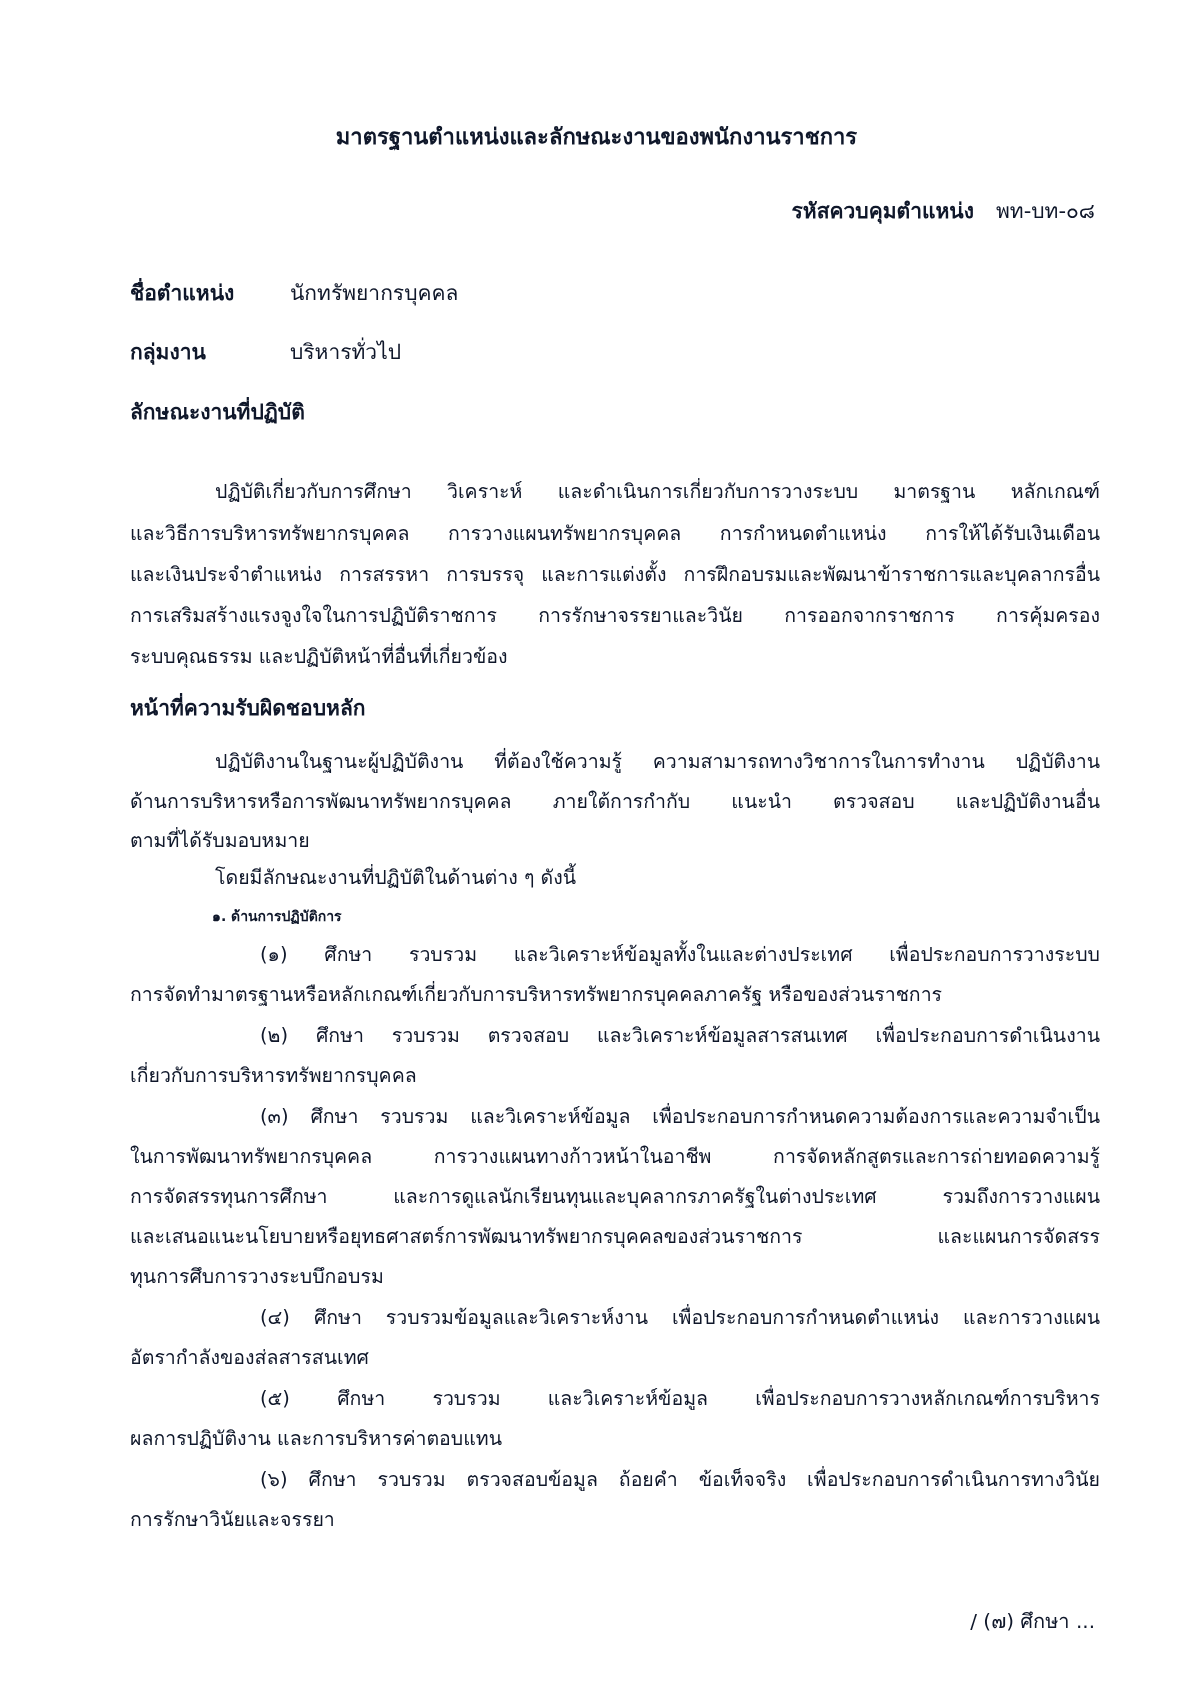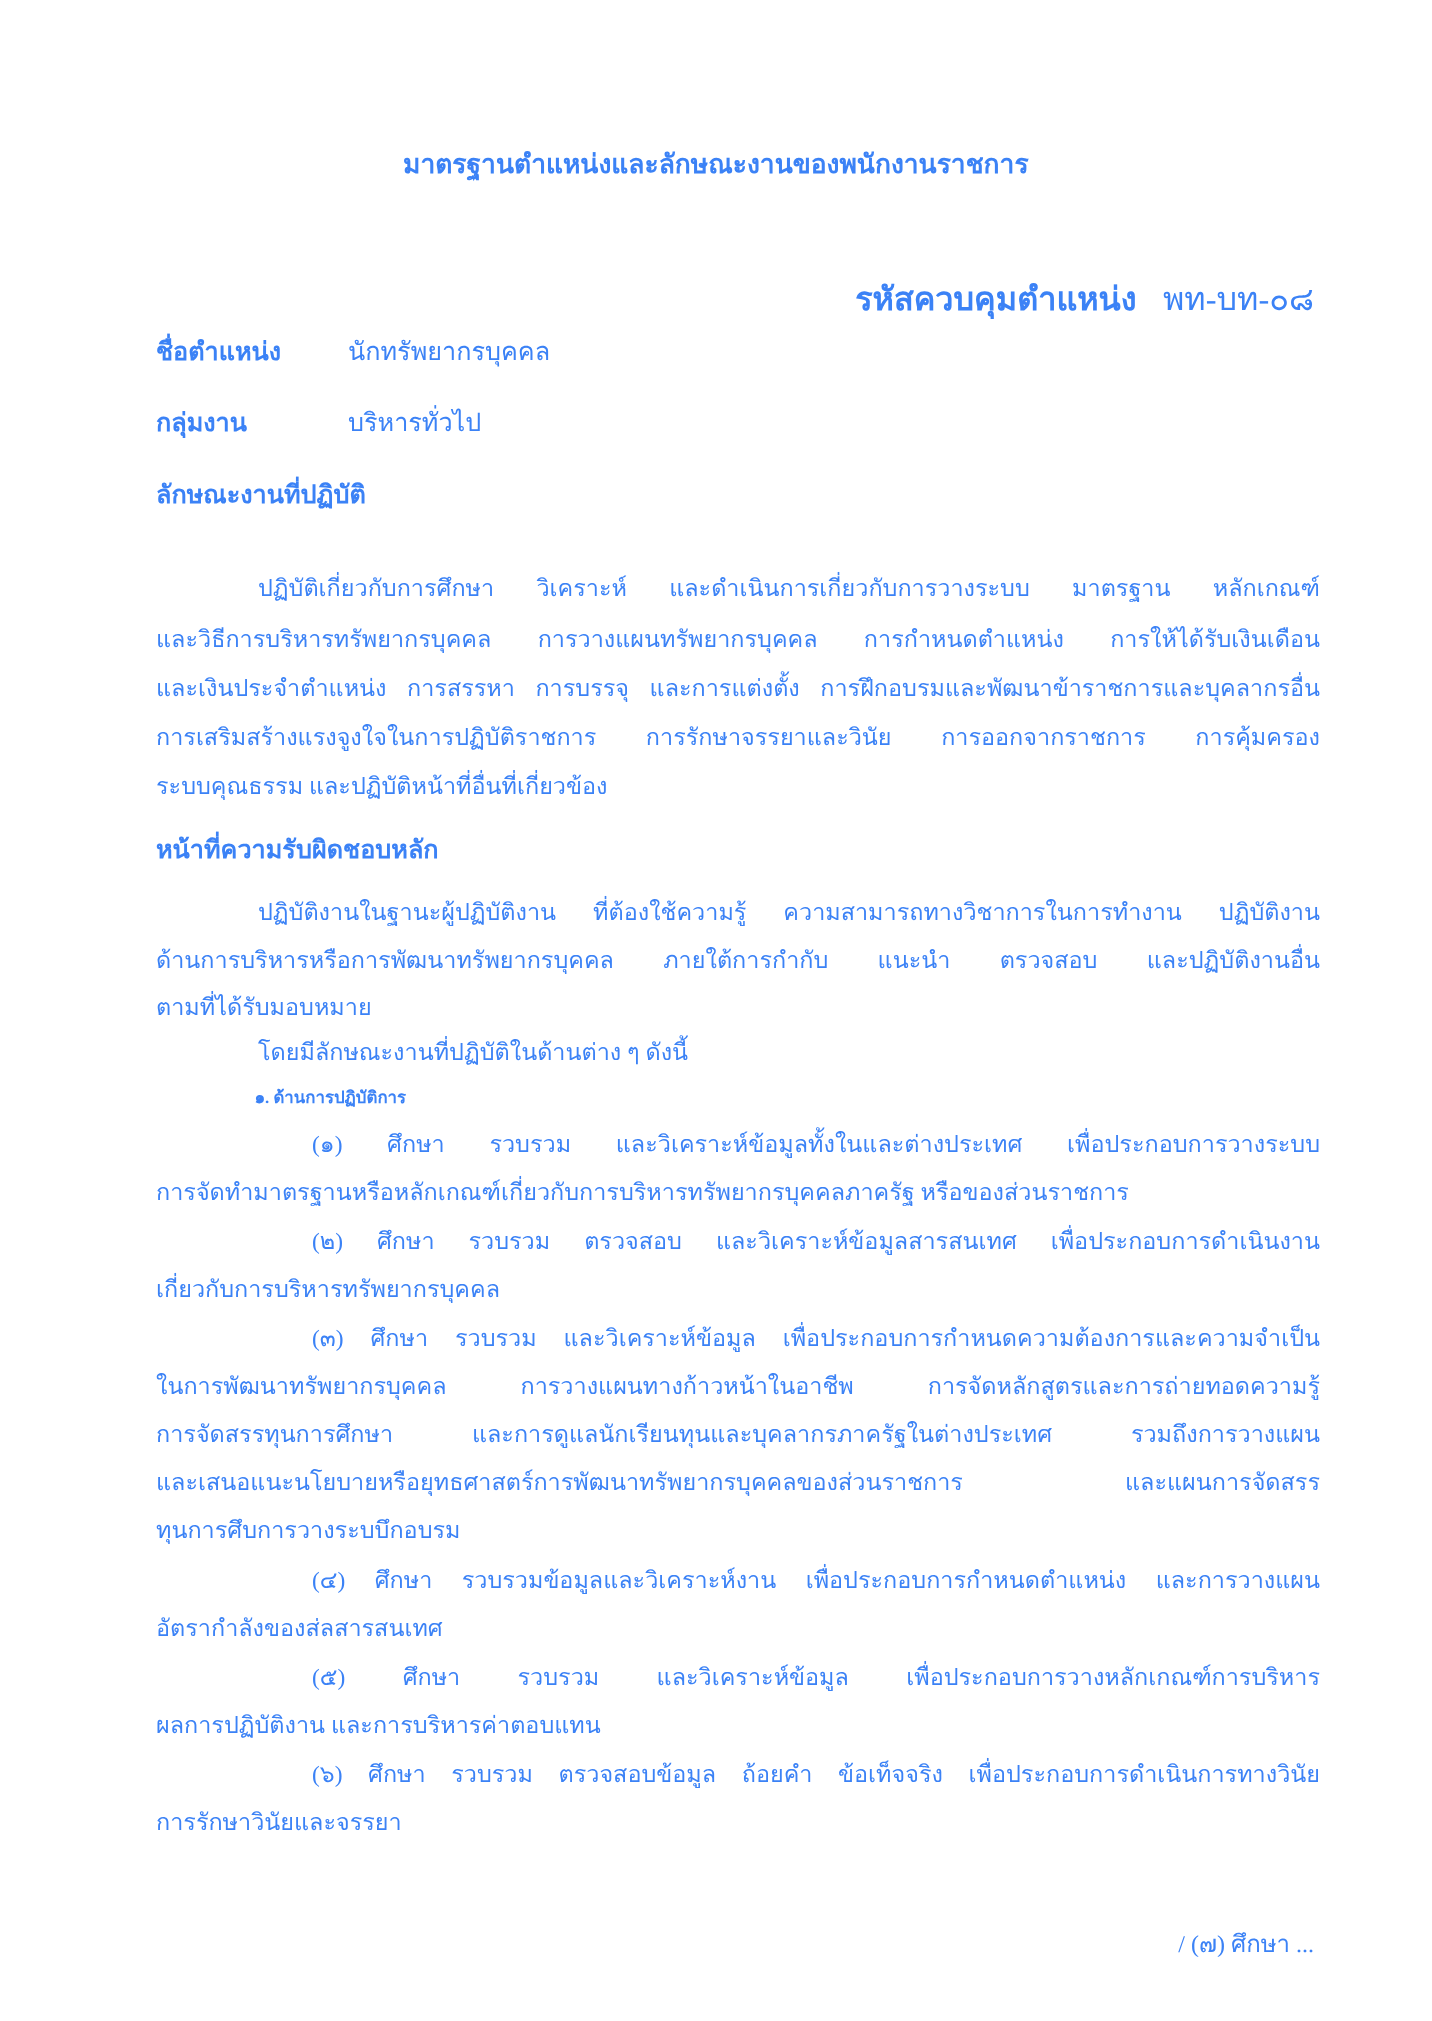--- a/index.html
+++ b/index.html
@@ -19,34 +19,32 @@
       position: absolute;
       left: 0; top: 0;
       width: 1193px;
       height: 1684px;
     }
     .abs {
       position: absolute;
       white-space: nowrap;
       font-size: 21px;
       line-height: 30px;
-      color: #3b82f6;
-      font-family: Liberation Serif, serif;
+      color: #0f172a;
     }
     .title {
       left: 0; width: 1193px; text-align: center;
       top: 122px;
       font-size: 22px;
       font-weight: bold;
     }
     .code-row {
       right: 98px;
       top: 196px;
-      font-size: 27px;
-      margin-top: 38px;
+      font-size: 21px;
     }
     .code-row .code-label { font-weight: bold; margin-right: 22px; }
     .field-label { left: 130px; font-weight: bold; font-size: 21px; }
     .field-value { left: 290px; font-size: 21px; }
     .section-heading { left: 130px; font-weight: bold; font-size: 21px; text-align: center; }
     .para-line {
       left: 130px;
       width: 970px;
       font-size: 19.5px;
       text-align: justify;

